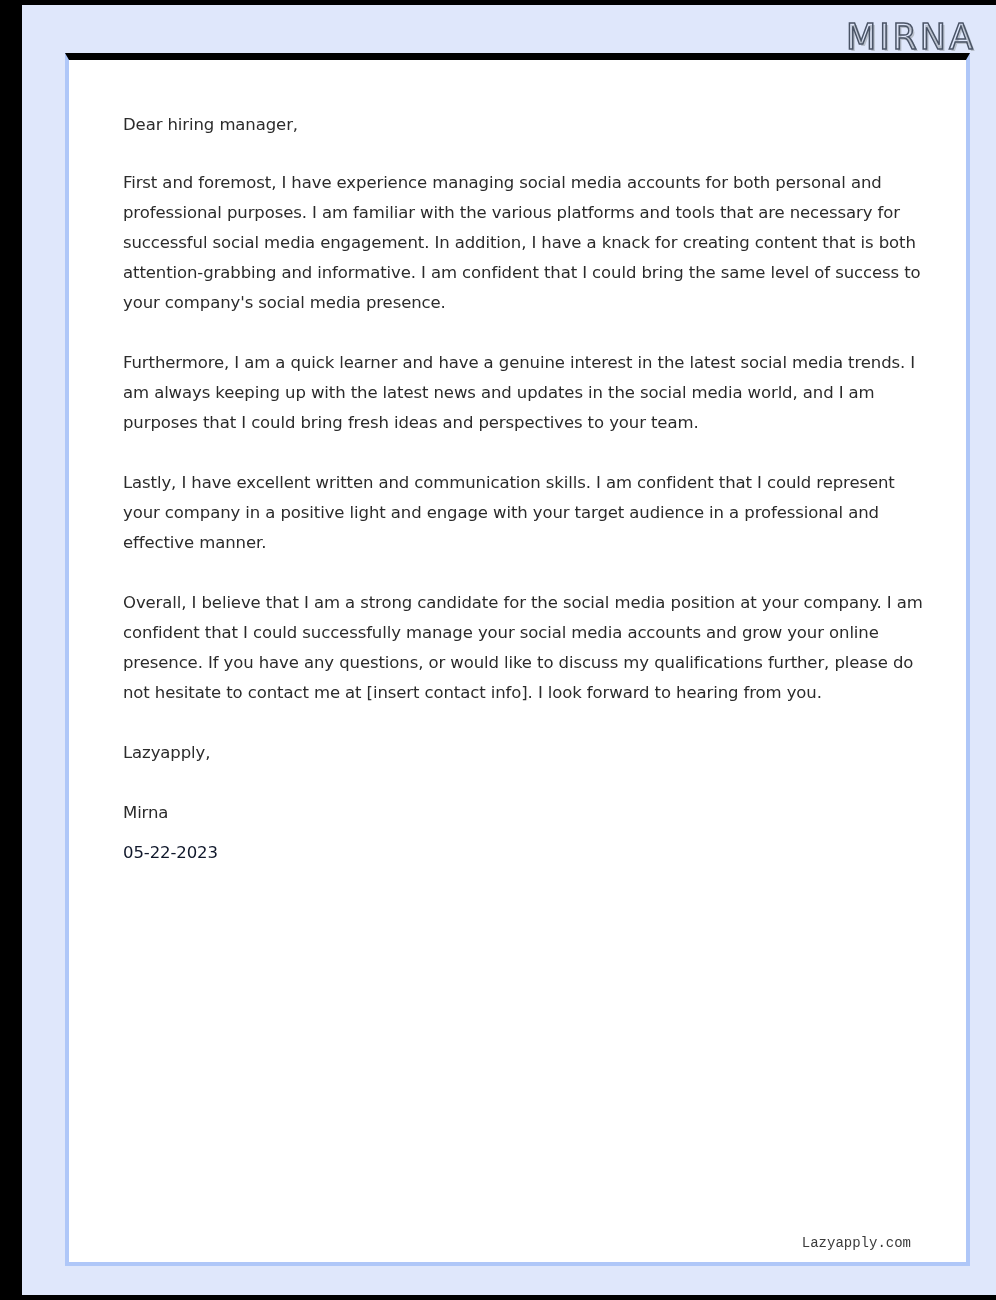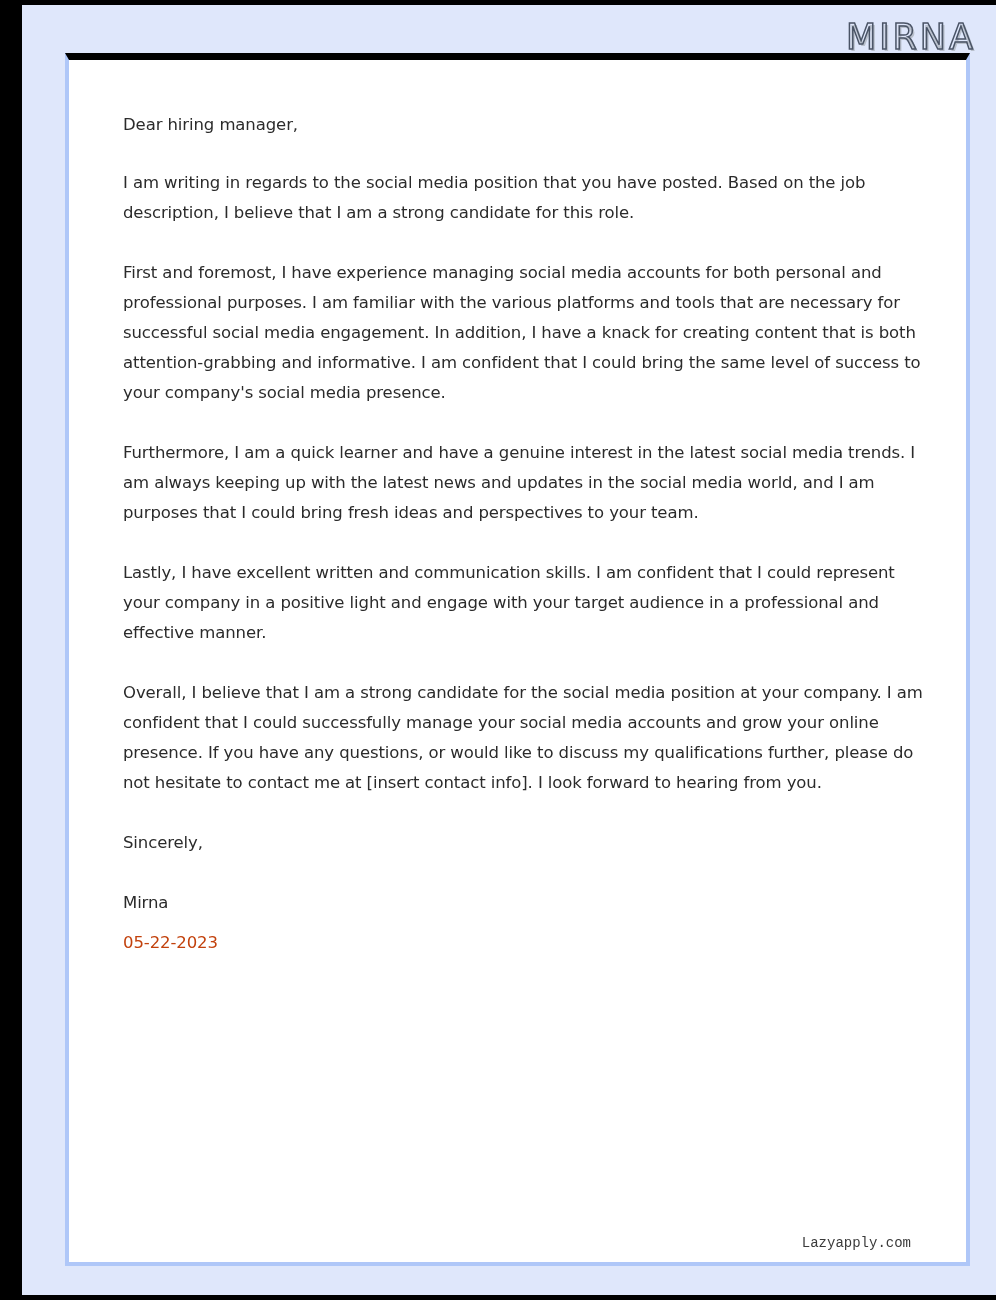--- a/index.html
+++ b/index.html
@@ -76,21 +76,21 @@
 
   .para.tight {
     margin-bottom: 28px;
   }
 
   .para.signature-name {
     margin-bottom: 10px;
   }
 
   .para.date {
-    color: #c2410c;
+    color: #0f172a;
     margin-bottom: 0;
   }
 
   .footer-note {
     position: absolute;
     right: 55px;
     bottom: 10px;
     font-family: Liberation Mono, monospace;
     font-size: 14px;
     line-height: 18px;
@@ -104,31 +104,30 @@
 <div class="page-frame">
 
   <div class="header-name">MIRNA</div>
 
   <div class="letter-card">
 
     <div class="letter-body">
 
       <p class="para tight">Dear hiring manager,</p>
 
-      <p class="para">I am writing in regards to the social media position that you have posted. Based on the job description, I believe that I am a strong candidate for this role.</p>
 
       <p class="para">First and foremost, I have experience managing social media accounts for both personal and professional purposes. I am familiar with the various platforms and tools that are necessary for successful social media engagement. In addition, I have a knack for creating content that is both attention-grabbing and informative. I am confident that I could bring the same level of success to your company's social media presence.</p>
 
       <p class="para">Furthermore, I am a quick learner and have a genuine interest in the latest social media trends. I am always keeping up with the latest news and updates in the social media world, and I am purposes that I could bring fresh ideas and perspectives to your team.</p>
 
       <p class="para">Lastly, I have excellent written and communication skills. I am confident that I could represent your company in a positive light and engage with your target audience in a professional and effective manner.</p>
 
       <p class="para">Overall, I believe that I am a strong candidate for the social media position at your company. I am confident that I could successfully manage your social media accounts and grow your online presence. If you have any questions, or would like to discuss my qualifications further, please do not hesitate to contact me at [insert contact info]. I look forward to hearing from you.</p>
 
-      <p class="para">Sincerely,</p>
+      <p class="para">Lazyapply,</p>
 
       <p class="para signature-name">Mirna</p>
 
       <p class="para date">05-22-2023</p>
 
     </div>
 
     <div class="footer-note">Lazyapply.com</div>
 
   </div>

